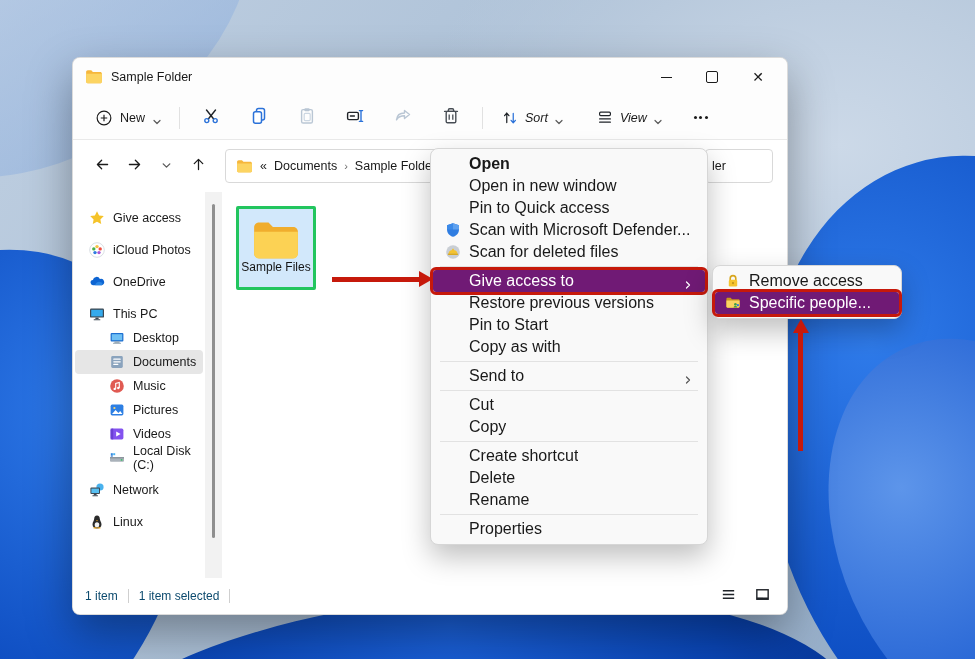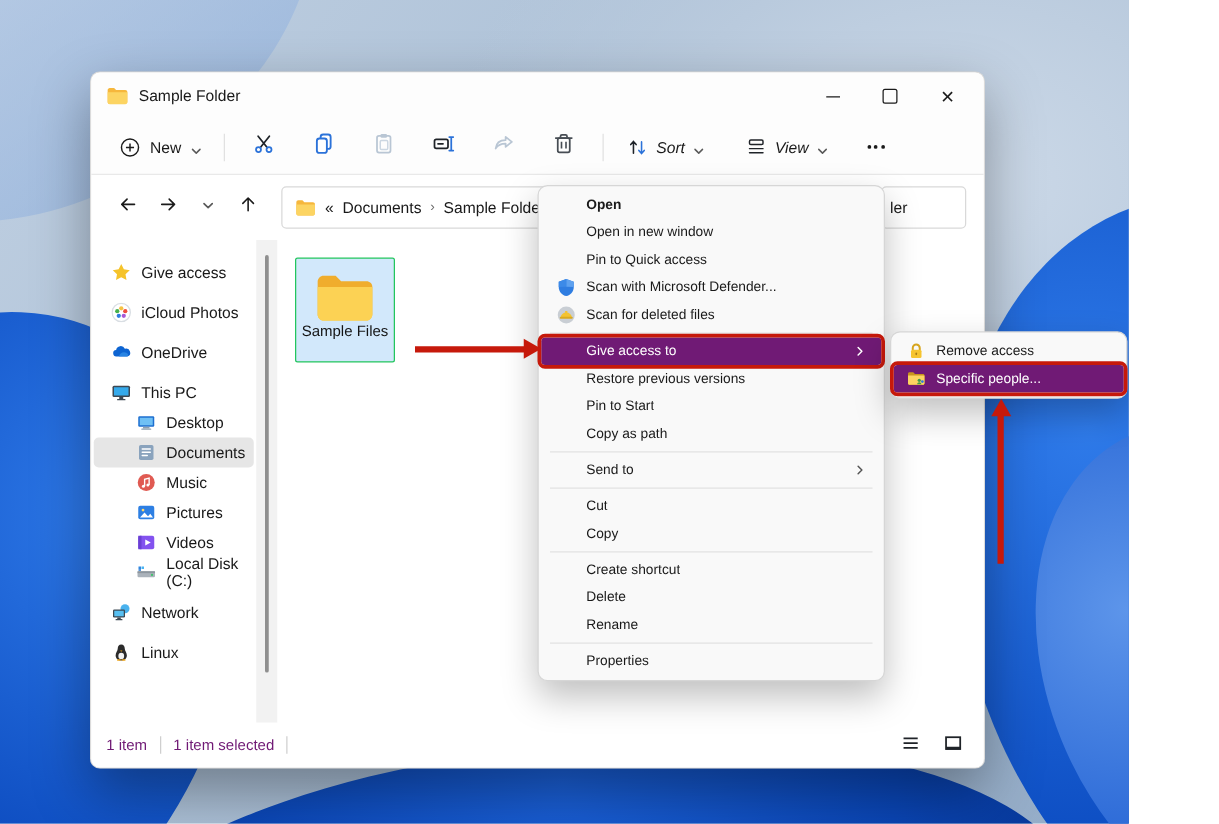--- a/index.html
+++ b/index.html
@@ -1,20 +1,20 @@
 <!DOCTYPE html>
 <html><head>
 <meta charset="utf-8">
 <style>
   html,body{margin:0;padding:0;width:975px;height:659px;overflow:hidden;
     font-family:"Liberation Sans","DejaVu Sans",sans-serif;-webkit-font-smoothing:antialiased;}
-  .screen{position:relative;width:871px;height:659px;overflow:hidden;
+  .screen{position:relative;width:975px;height:659px;overflow:hidden;
     background:
       radial-gradient(560px 420px at 86% 22%, #ccd9e8 0%, #b9cadd 45%, rgba(185,202,221,0) 75%),
-      linear-gradient(128deg,#bfcfe1 0%,#aec2d8 40%,#9db4cd 78%,#93abc7 100%); padding-left: 32px;}
+      linear-gradient(128deg,#bfcfe1 0%,#aec2d8 40%,#9db4cd 78%,#93abc7 100%);}
   .petal{position:absolute;border-radius:50%;}
   .petal-left{left:-250px;top:240px;width:430px;height:560px;transform:rotate(24deg);
     background:radial-gradient(circle at 68% 22%, #2f7bea 0%, #0d4cc0 55%, #083a9c 100%);}
   .petal-bottom{left:60px;top:596px;width:800px;height:300px;transform:rotate(-5deg);
     background:radial-gradient(circle at 50% 10%, #1a5fd6 0%, #0a45b4 55%, #062f86 100%);}
   .petal-right-big{left:770px;top:150px;width:470px;height:640px;transform:rotate(-16deg);
     background:radial-gradient(circle at 30% 25%, #2f7bea 0%, #0e4fc4 55%, #093c9f 100%);}
   .petal-right-mid{left:840px;top:330px;width:300px;height:420px;transform:rotate(-24deg);
     background:radial-gradient(circle at 30% 30%, #5d95ea 0%, #1a5ad0 70%);}
   .band-topleft{position:absolute;left:-160px;top:-130px;width:430px;height:280px;border-radius:50%;
@@ -64,38 +64,38 @@
     color:#191919;border-radius:4px;margin:0 2px;}
   .side-item.lvl1{padding-left:34px;}
   .side-item.gap{margin-top:8px;}
   .side-item.selected{background:#e6e6e6;}
   .side-item .s-icon{width:16px;height:16px;flex:0 0 16px;}
   .side-item .s-icon svg{width:16px;height:16px;display:block;}
   .side-scroll{width:17px;flex:0 0 17px;background:#f2f2f2;position:relative;}
   .side-thumb{position:absolute;left:7px;top:12px;bottom:40px;width:3px;background:#8f8f8f;border-radius:2px;}
   .content{flex:1;position:relative;background:#fff;}
   .folder-tile{position:absolute;left:14px;top:14px;width:80px;height:84px;background:#d2e8fb;
-    border:1px solid #22c55e;border-radius:2px;box-sizing:border-box;display:flex;flex-direction:column;
+    border:3px solid #22c55e;border-radius:2px;box-sizing:border-box;display:flex;flex-direction:column;
     align-items:center;padding-top:7px;}
   .folder-tile .f-icon{width:50px;height:42px;}
   .folder-tile .f-label{font-size:12px;color:#141414;text-align:center;line-height:1.3;margin-top:2px;}
 
-  .statusbar{height:36px;flex:0 0 36px;display:flex;align-items:center;padding:0 12px;background:#fff;font-size:12px;color:#701a75;}
+  .statusbar{height:36px;flex:0 0 36px;display:flex;align-items:center;padding:0 12px;background:#fff;font-size:12px;color:#0c4a6e;}
   .st-sep{width:1px;height:14px;background:#cfcfcf;margin:0 10px;}
   .st-right{margin-left:auto;display:flex;align-items:center;gap:8px;}
   .st-btn{width:26px;height:24px;display:flex;align-items:center;justify-content:center;border-radius:4px;}
   .st-btn svg{width:17px;height:17px;}
 
   
   .menu{position:absolute;background:#f9f9f9;border:1px solid #d6d6d6;border-radius:8px;
     box-shadow:0 12px 28px rgba(0,0,0,.25);padding:4px 0;box-sizing:border-box;z-index:30;}
   .ctx{left:430px;top:148px;width:278px;}
   .sub{left:712px;top:265px;width:190px;z-index:31;}
   .menu-item{height:22px;display:flex;align-items:center;padding:0 12px;margin:0 2px;border-radius:3px;
-    font-size:11px;color:#191919;position:relative;}
+    font-size:16px;color:#191919;position:relative;}
   .menu-item .mi-icon{width:18px;height:18px;flex:0 0 18px;margin-right:6px;}
   .menu-item .mi-icon svg{width:16px;height:16px;display:block;margin-top:1px;}
   .menu-item .mi-label{white-space:nowrap;overflow:hidden;}
   .menu-item .mi-label.bold{font-weight:bold;}
   .menu-item .mi-chevron{margin-left:auto;width:10px;height:10px;color:#555;}
   .menu-item.highlighted{background:#701a75;color:#fff;}
   .menu-item.highlighted .mi-chevron{color:#fff;}
   .menu-item.outlined{outline:3px solid #c6190b;outline-offset:0;}
   .menu-sep{height:1px;background:#e2e2e2;margin:3px 9px;}
   .sub .menu-item{padding:0 10px;}
@@ -471,21 +471,21 @@
       <div class="menu-item">
         <span class="mi-icon"></span>
         <span class="mi-label">Restore previous versions</span>
       </div>
       <div class="menu-item">
         <span class="mi-icon"></span>
         <span class="mi-label">Pin to Start</span>
       </div>
       <div class="menu-item">
         <span class="mi-icon"></span>
-        <span class="mi-label">Copy as path</span>
+        <span class="mi-label">Copy as with</span>
       </div>
       <div class="menu-sep"></div>
       <div class="menu-item">
         <span class="mi-icon"></span>
         <span class="mi-label">Send to</span>
         <span class="mi-chevron"><svg viewBox="0 0 10 10">
             <path d="M3.5 2l3 3-3 3" fill="none" stroke="currentColor" stroke-width="1.2" stroke-linecap="round" stroke-linejoin="round"></path>
           </svg></span>
       </div>
       <div class="menu-sep"></div>

